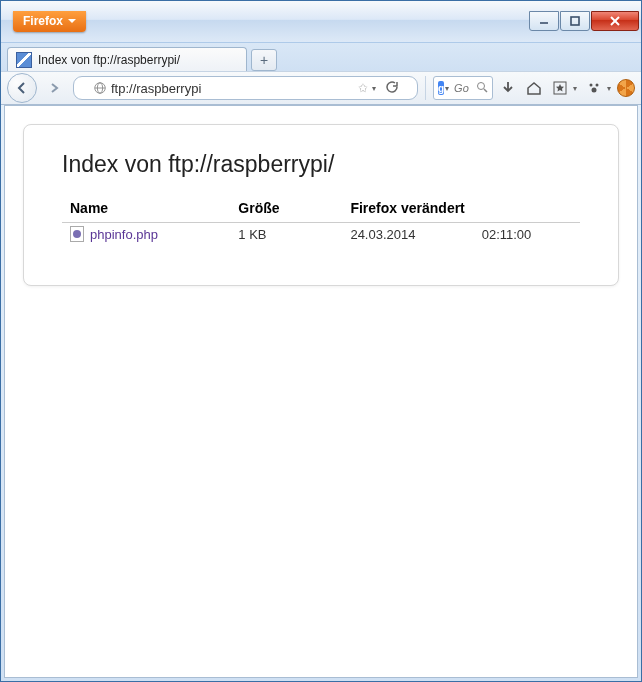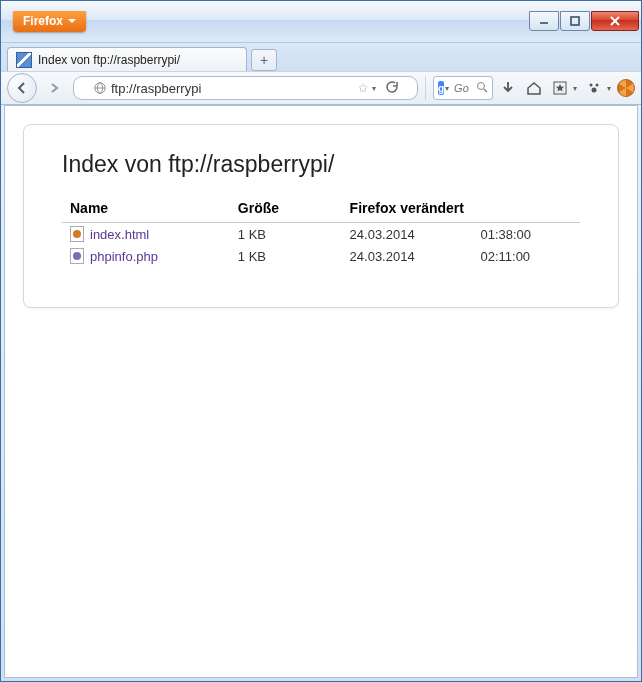--- a/index.html
+++ b/index.html
@@ -358,29 +358,20 @@
         <thead>
           <tr>
             <th>Name</th>
             <th class="size">Größe</th>
             <th colspan="2">Firefox verändert</th>
           </tr>
         </thead>
         <tbody id="file-rows">
             <tr>
               <td class="name">
-                <span class="fileicon html"></span>
-                <a>index.html</a>
-              </td>
-              <td class="size">1 KB</td>
-              <td>24.03.2014</td>
-              <td>01:38:00</td>
-            </tr>
-            <tr>
-              <td class="name">
                 <span class="fileicon php"></span>
                 <a>phpinfo.php</a>
               </td>
               <td class="size">1 KB</td>
               <td>24.03.2014</td>
               <td>02:11:00</td>
             </tr>
           </tbody>
       </table>
     </div>

